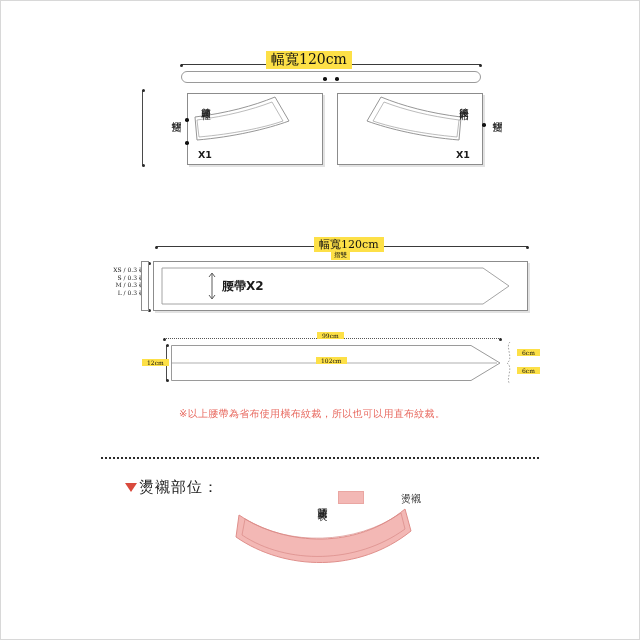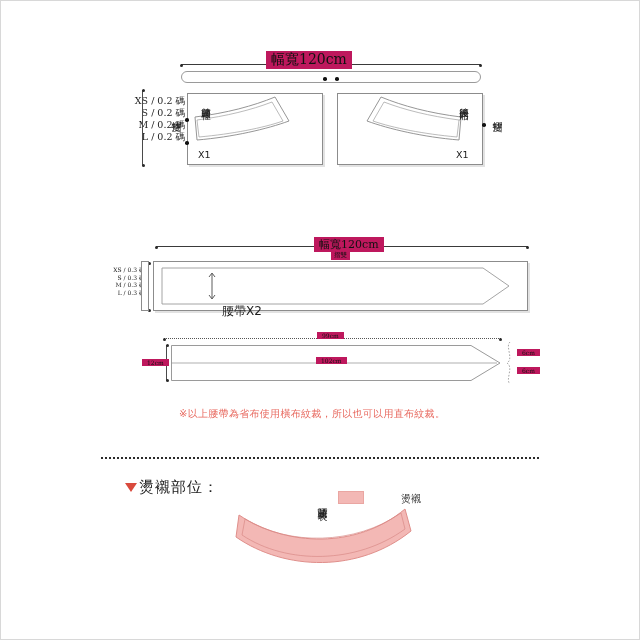--- a/index.html
+++ b/index.html
@@ -43,21 +43,21 @@
     position: absolute;
     width: 3px; height: 3px;
     background: #2a2a2a;
     border-radius: 50%;
     top: -1.5px;
   }
   .dim-cap.left { left: -1px; }
   .dim-cap.right { right: -1px; }
   .dim-label {
     position: absolute;
-    background: #be185d;
+    background: #fde047;
     padding: 0 5px;
     font-family: "DejaVu Serif", "Liberation Serif", serif;
     white-space: nowrap;
     color: #111;
   }
   .dim-line-v {
     position: absolute;
     border-left: 1px solid #4a4a4a;
     width: 0;
   }
@@ -114,20 +114,21 @@
     font-family: "DejaVu Sans", "Liberation Sans", sans-serif;
     color: #1c1c1c;
     letter-spacing: 1px;
   }
 
   .piece-label {
     position: absolute;
     font-family: "DejaVu Sans", "Liberation Sans", sans-serif;
     color: #1c1c1c;
     white-space: nowrap;
+    font-weight: bold;
   }
 
   
   .red-note {
     position: absolute;
     color: #e8695f;
     font-size: 10px;
     white-space: nowrap;
     letter-spacing: 0.3px;
   }
@@ -174,26 +175,20 @@
   <div class="dim-line-h" style="left:180px; top:63px; width:300px;">
     <span class="dim-cap left"></span>
     <span class="dim-cap right"></span>
   </div>
   <div class="dim-label" style="left:265px; top:50px; font-size:14px;">幅寬120cm</div>
 
   <div class="fabric-bar" style="left:180px; top:70px; width:300px; height:12px;"></div>
   <div class="center-dot" style="left:322px; top:76px;"></div>
   <div class="center-dot" style="left:334px; top:76px;"></div>
 
-  <div class="size-list" style="left:96px; top:94px; width:88px; font-size:9.5px;">
-    <div>XS / 0.2 碼</div>
-    <div>S / 0.2 碼</div>
-    <div>M / 0.2 碼</div>
-    <div>L / 0.2 碼</div>
-  </div>
 
   <div class="dim-line-v" style="left:141px; top:89px; height:76px;">
     <span class="dim-cap-v top"></span>
     <span class="dim-cap-v bottom"></span>
   </div>
 
   <div class="fabric-panel shadowed" style="left:186px; top:92px; width:136px; height:72px;"></div>
   <div class="vtext" style="left:168px; top:112px; font-size:10px;">摺雙</div>
   <span class="center-dot" style="left:184px; top:117px;"></span>
   <span class="center-dot" style="left:184px; top:140px;"></span>
@@ -240,21 +235,21 @@
 
   <svg class="abs" style="left:160px; top:266px;" width="360" height="38">
     <path d="M 1,1 L 322,1 L 348,19 L 322,37 L 1,37 Z" fill="none" stroke="#9a9a9a" stroke-width="0.9"></path>
   </svg>
 
   <svg class="abs" style="left:205px; top:271px;" width="12" height="28">
     <line x1="6" y1="2" x2="6" y2="26" stroke="#4a4a4a" stroke-width="0.9"></line>
     <path d="M 3,5 L 6,1 L 9,5" fill="none" stroke="#4a4a4a" stroke-width="0.9"></path>
     <path d="M 3,23 L 6,27 L 9,23" fill="none" stroke="#4a4a4a" stroke-width="0.9"></path>
   </svg>
-  <div class="piece-label" style="left:221px; top:277px; font-size:12px;margin-top:25px;"><span>腰帶</span><span>X2</span></div>
+  <div class="piece-label" style="left:221px; top:277px; font-size:12px;"><span>腰帶</span><span>X2</span></div>
 
   <div class="dim-line-h dashed" style="left:163px; top:337px; width:337px;">
     <span class="dim-cap left"></span>
     <span class="dim-cap right"></span>
   </div>
   <div class="dim-label" style="left:316px; top:331px; font-size:6px;">99cm</div>
 
   <div class="dim-line-v" style="left:165px; top:344px; height:36px;">
     <span class="dim-cap-v top"></span>
     <span class="dim-cap-v bottom"></span>

